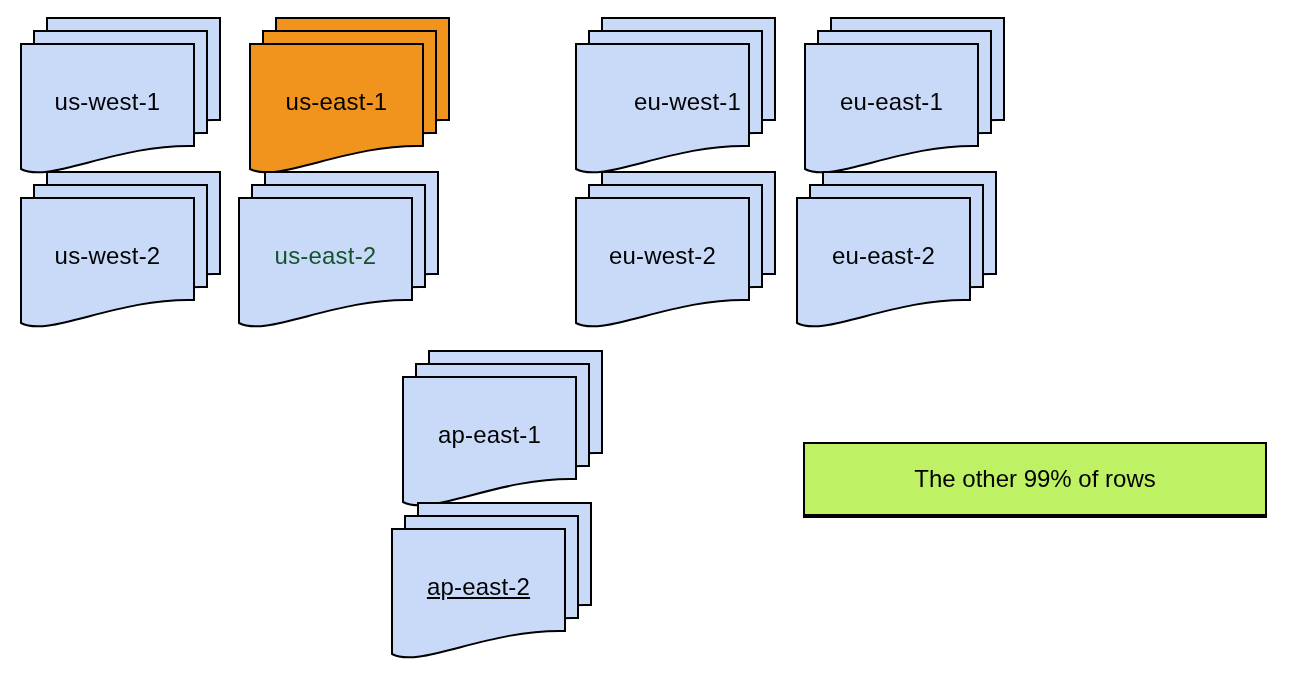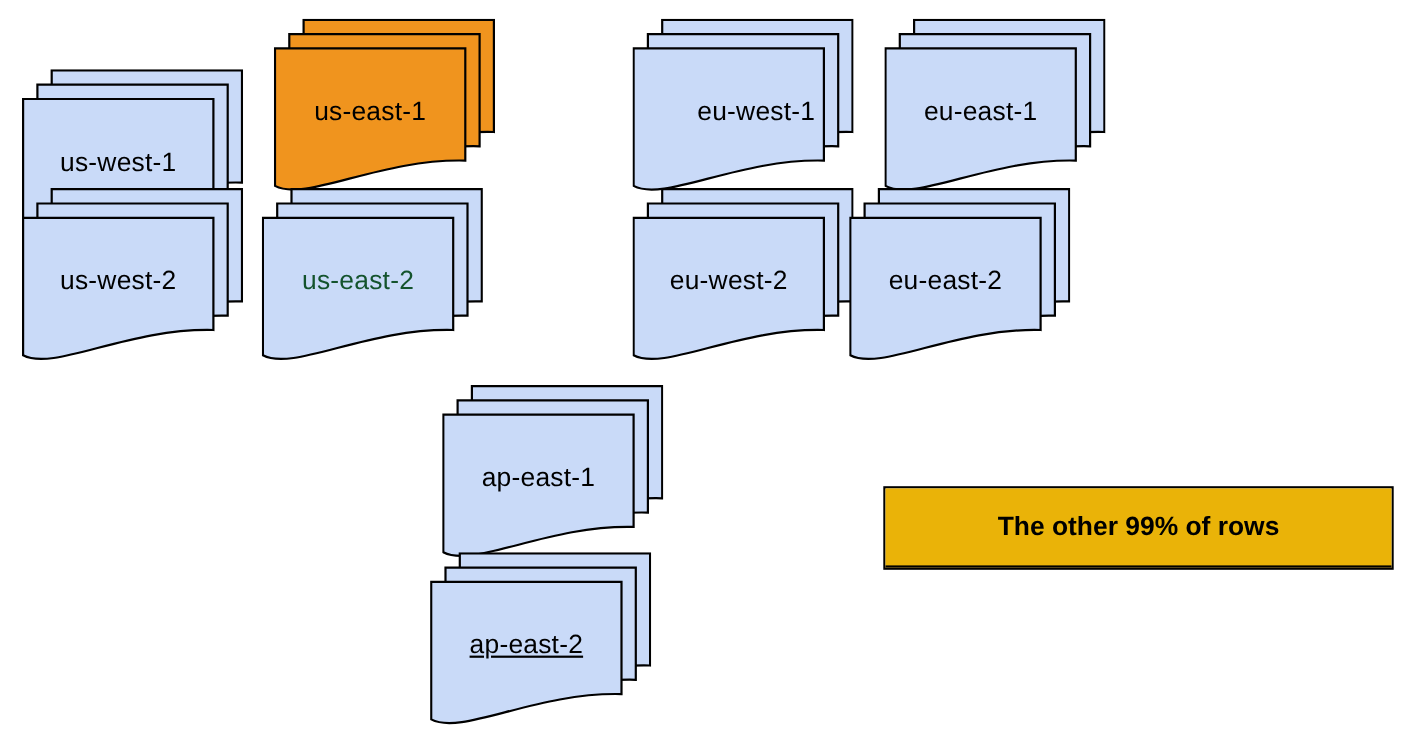--- a/index.html
+++ b/index.html
@@ -62,21 +62,21 @@
   }
   .legend-row:last-child {
     height: 70px;
   }
 </style>
 </head>
 <body>
 
 <div class="canvas">
   <div id="stacks-layer">
-  <div class="stack" style="left: 20px; top: 17px; margin-top: 46px;">
+  <div class="stack" style="left: 20px; top: 17px;">
     <svg width="201" height="164" viewBox="0 0 201 164">
       <path class="page" transform="translate(27,1)" d="M0,0 H173 V102 C95,100 28,140 0,125 Z" stroke-width="2" fill="#C9DAF8" stroke="#000000"></path>
       <path class="page" transform="translate(14,14)" d="M0,0 H173 V102 C95,100 28,140 0,125 Z" stroke-width="2" fill="#C9DAF8" stroke="#000000"></path>
       <path class="page" transform="translate(1,27)" d="M0,0 H173 V102 C95,100 28,140 0,125 Z" stroke-width="2" fill="#C9DAF8" stroke="#000000"></path>
     </svg>
     <div class="stack-label" style="color: rgb(0, 0, 0);">us-west-1</div>
   </div>
 
   <div class="stack" style="left: 249px; top: 17px;">
     <svg width="201" height="164" viewBox="0 0 201 164">
@@ -125,21 +125,21 @@
 
   <div class="stack" style="left: 575px; top: 171px;">
     <svg width="201" height="164" viewBox="0 0 201 164">
       <path class="page" transform="translate(27,1)" d="M0,0 H173 V102 C95,100 28,140 0,125 Z" stroke-width="2" fill="#C9DAF8" stroke="#000000"></path>
       <path class="page" transform="translate(14,14)" d="M0,0 H173 V102 C95,100 28,140 0,125 Z" stroke-width="2" fill="#C9DAF8" stroke="#000000"></path>
       <path class="page" transform="translate(1,27)" d="M0,0 H173 V102 C95,100 28,140 0,125 Z" stroke-width="2" fill="#C9DAF8" stroke="#000000"></path>
     </svg>
     <div class="stack-label" style="color: rgb(0, 0, 0);">eu-west-2</div>
   </div>
 
-  <div class="stack" style="left: 772px; top: 171px; padding-left: 31px;">
+  <div class="stack" style="left: 796px; top: 171px; padding-left: 31px;">
     <svg width="201" height="164" viewBox="0 0 201 164">
       <path class="page" transform="translate(27,1)" d="M0,0 H173 V102 C95,100 28,140 0,125 Z" stroke-width="2" fill="#C9DAF8" stroke="#000000"></path>
       <path class="page" transform="translate(14,14)" d="M0,0 H173 V102 C95,100 28,140 0,125 Z" stroke-width="2" fill="#C9DAF8" stroke="#000000"></path>
       <path class="page" transform="translate(1,27)" d="M0,0 H173 V102 C95,100 28,140 0,125 Z" stroke-width="2" fill="#C9DAF8" stroke="#000000"></path>
     </svg>
     <div class="stack-label" style="color: rgb(0, 0, 0);">eu-east-2</div>
   </div>
 
   <div class="stack" style="left: 402px; top: 350px;">
     <svg width="201" height="164" viewBox="0 0 201 164">
@@ -154,17 +154,17 @@
     <svg width="201" height="164" viewBox="0 0 201 164">
       <path class="page" transform="translate(27,1)" d="M0,0 H173 V102 C95,100 28,140 0,125 Z" stroke-width="2" fill="#C9DAF8" stroke="#000000"></path>
       <path class="page" transform="translate(14,14)" d="M0,0 H173 V102 C95,100 28,140 0,125 Z" stroke-width="2" fill="#C9DAF8" stroke="#000000"></path>
       <path class="page" transform="translate(1,27)" d="M0,0 H173 V102 C95,100 28,140 0,125 Z" stroke-width="2" fill="#C9DAF8" stroke="#000000"></path>
     </svg>
     <div class="stack-label" style="color: rgb(0, 0, 0); text-decoration: underline;">ap-east-2</div>
   </div>
 </div>
 
   <div class="legend">
-    <div class="legend-row" style="background: #eab308; font-weight: bold;">
+    <div class="legend-row" style="background: #bef264;">
       <span>The other 99% of rows</span>
     </div>
   </div>
 </div>
 
 </body></html>

